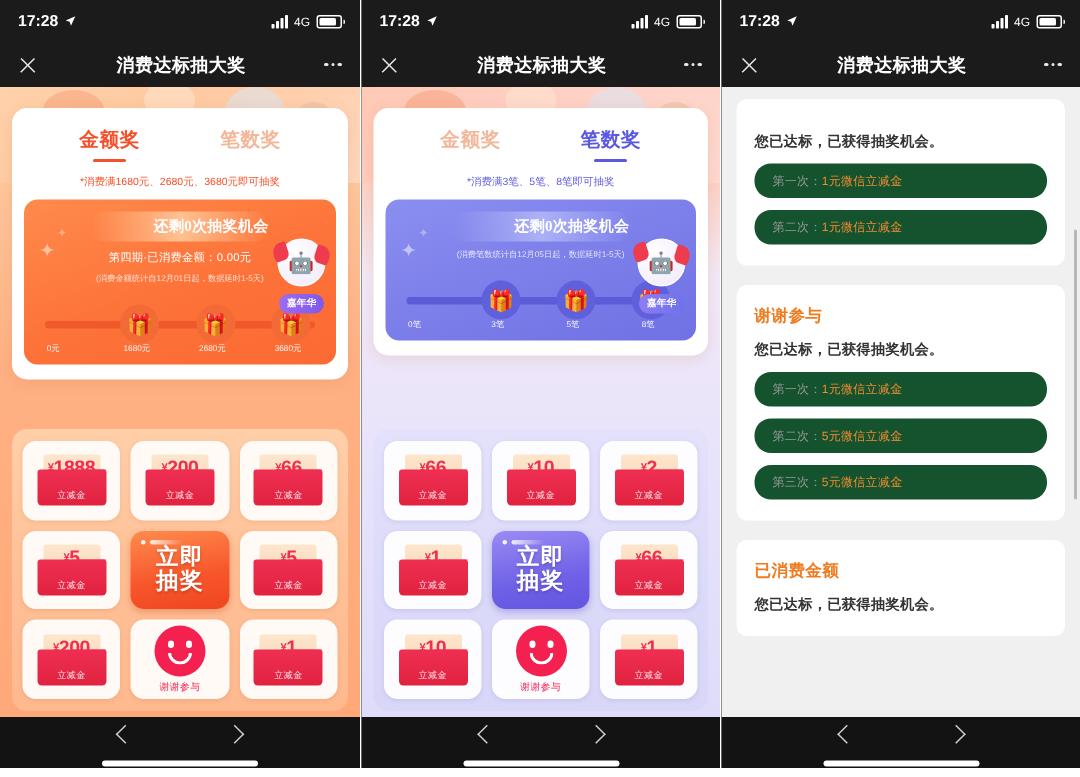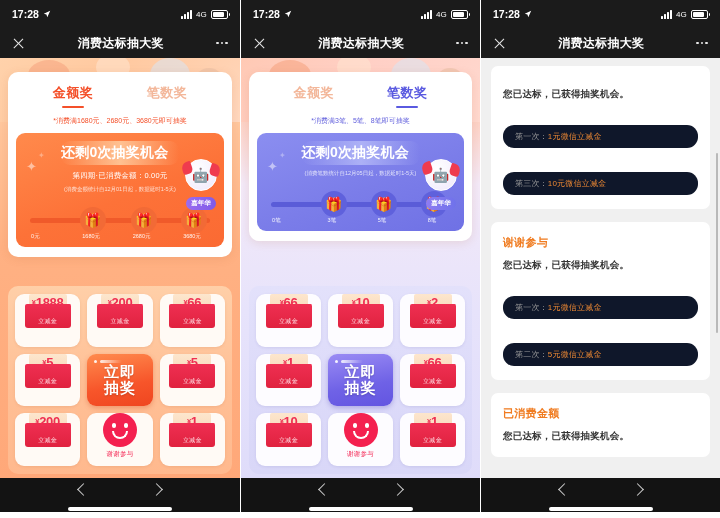--- a/index.html
+++ b/index.html
@@ -92,22 +92,22 @@
 
   .banner {
     margin: 7px 8px 0; border-radius: 9px; position: relative; padding: 8px 0 8px; overflow: hidden;
   }
   .banner.gold { background: linear-gradient(160deg,#ff8a4c,#fd7238 55%,#fb6a33); }
   .banner.count { background: linear-gradient(160deg,#8b8ef0,#7b7de9 55%,#6f71e5); }
   .spark { position: absolute; left: 10px; top: 26px; color: rgba(255,255,255,.5); font-size: 13px; }
   .spark2 { position: absolute; left: 22px; top: 18px; color: rgba(255,255,255,.35); font-size: 8px; }
 
   .chances {
-    margin: 0 auto; width: 118px; text-align: left; border-radius: 9px;
-    font-size: 14px; font-weight: bold; color: #fff; padding: 3px 0; letter-spacing: .2px;
+    margin: 0 auto; width: 118px; text-align: right; border-radius: 9px;
+    font-size: 10px; font-weight: bold; color: #fff; padding: 3px 0; letter-spacing: .2px; font-family: Liberation Serif, serif;
   }
   .chances.gold { background: linear-gradient(90deg,rgba(255,190,140,0),rgba(255,205,160,.85),rgba(255,190,140,0)); }
   .chances.count { background: linear-gradient(90deg,rgba(170,175,245,0),rgba(180,185,248,.85),rgba(170,175,245,0)); }
   .spent { text-align: center; color: #fff; font-size: 7.5px; margin-top: 6px; letter-spacing: .2px; }
   .note { text-align: center; color: rgba(255,255,255,.78); font-size: 5.5px; margin-top: 5px; }
 
   .track { position: relative; margin: 12px 14px 0; height: 34px; }
   .track .line { position: absolute; left: 0; right: 0; top: 13px; height: 5px; border-radius: 3px; }
   .track.gold .line { background: #f05a2a; }
   .track.count .line { background: #5a5cd8; }
@@ -144,21 +144,21 @@
   
   .grid-wrap {
     position: absolute; left: 8px; right: 8px; top: 228px; bottom: 4px;
     border-radius: 10px; padding: 8px 7px;
   }
   .grid-wrap.gold { background: linear-gradient(180deg,#ffcfa8,#ffbf95 55%,#ffb98e); }
   .grid-wrap.count { background: linear-gradient(180deg,#e3e1fb,#dcdaf9 55%,#d9d7f8); }
   .grid { display: grid; grid-template-columns: repeat(3,1fr); grid-template-rows: repeat(3,1fr); gap: 7px; height: 100%; }
   .cell {
     background: #fffaf5; border-radius: 9px; display: flex; flex-direction: column;
-    align-items: center; position: relative;
+    align-items: center; justify-content: center; position: relative;
     box-shadow: 0 1px 3px rgba(160,80,40,.12);
   }
   .grid-wrap.count .cell { background: #fdfcff; box-shadow: 0 1px 3px rgba(80,80,160,.12); }
   .envelope { position: relative; width: 46px; height: 34px; }
   .env-back {
     position: absolute; left: 4px; top: 0; width: 38px; height: 22px;
     background: linear-gradient(180deg,#fde6cd,#f7d7b8); border-radius: 2px;
   }
   .env-body {
     position: absolute; left: 0; bottom: 0; width: 46px; height: 24px;
@@ -201,21 +201,21 @@
     border: 2px solid #fff; border-top: none; border-radius: 0 0 10px 10px;
   }
   .thanks { font-size: 6.5px; color: #f4204f; margin-top: 3px; letter-spacing: .3px; }
 
   
   .records { height: 100%; background: #f0f0f0; padding: 8px 10px 0; position: relative; overflow: hidden; }
   .rec-card { background: #fff; border-radius: 7px; padding: 13px 12px 14px; margin-bottom: 13px; }
   .rec-title { color: #f07c21; font-size: 11px; font-weight: bold; letter-spacing: .3px; }
   .rec-sub { color: #333; font-size: 9.5px; font-weight: bold; margin-top: 9px; letter-spacing: .2px; }
   .rec-item {
-    background: #0f172a; border-radius: 11px; margin-top: 24px; padding: 6px 12px;
+    background: #14532d; border-radius: 11px; margin-top: 8px; padding: 6px 12px;
     font-size: 8px; color: #9a9a9a; letter-spacing: .2px;
   }
   .rec-item .val { color: #f08a33; }
   .scrollbar {
     position: absolute; right: 2px; top: 95px; width: 2px; height: 180px;
     background: #b9b9b9; border-radius: 2px;
   }
 
   
   .bottombar { height: 40px; background: #131313; position: relative; }
@@ -633,33 +633,36 @@
 
     <div class="page">
       <div class="records">
 
         <div class="rec-card">
           <div class="rec-sub">您已达标，已获得抽奖机会。</div>
           <div class="rec-item">
             <span>第一次：</span><span class="val">1元微信立减金</span>
           </div>
           <div class="rec-item">
-            <span>第三次：</span><span class="val">10元微信立减金</span>
+            <span>第二次：</span><span class="val">1元微信立减金</span>
           </div>
         </div>
 
         <div class="rec-card">
           <div class="rec-title">谢谢参与</div>
           <div class="rec-sub">您已达标，已获得抽奖机会。</div>
           <div class="rec-item">
             <span>第一次：</span><span class="val">1元微信立减金</span>
           </div>
           <div class="rec-item">
             <span>第二次：</span><span class="val">5元微信立减金</span>
           </div>
+          <div class="rec-item">
+            <span>第三次：</span><span class="val">5元微信立减金</span>
+          </div>
         </div>
 
         <div class="rec-card">
           <div class="rec-title">已消费金额</div>
           <div class="rec-sub">您已达标，已获得抽奖机会。</div>
         </div>
 
         <div class="scrollbar"></div>
       </div>
     </div>

